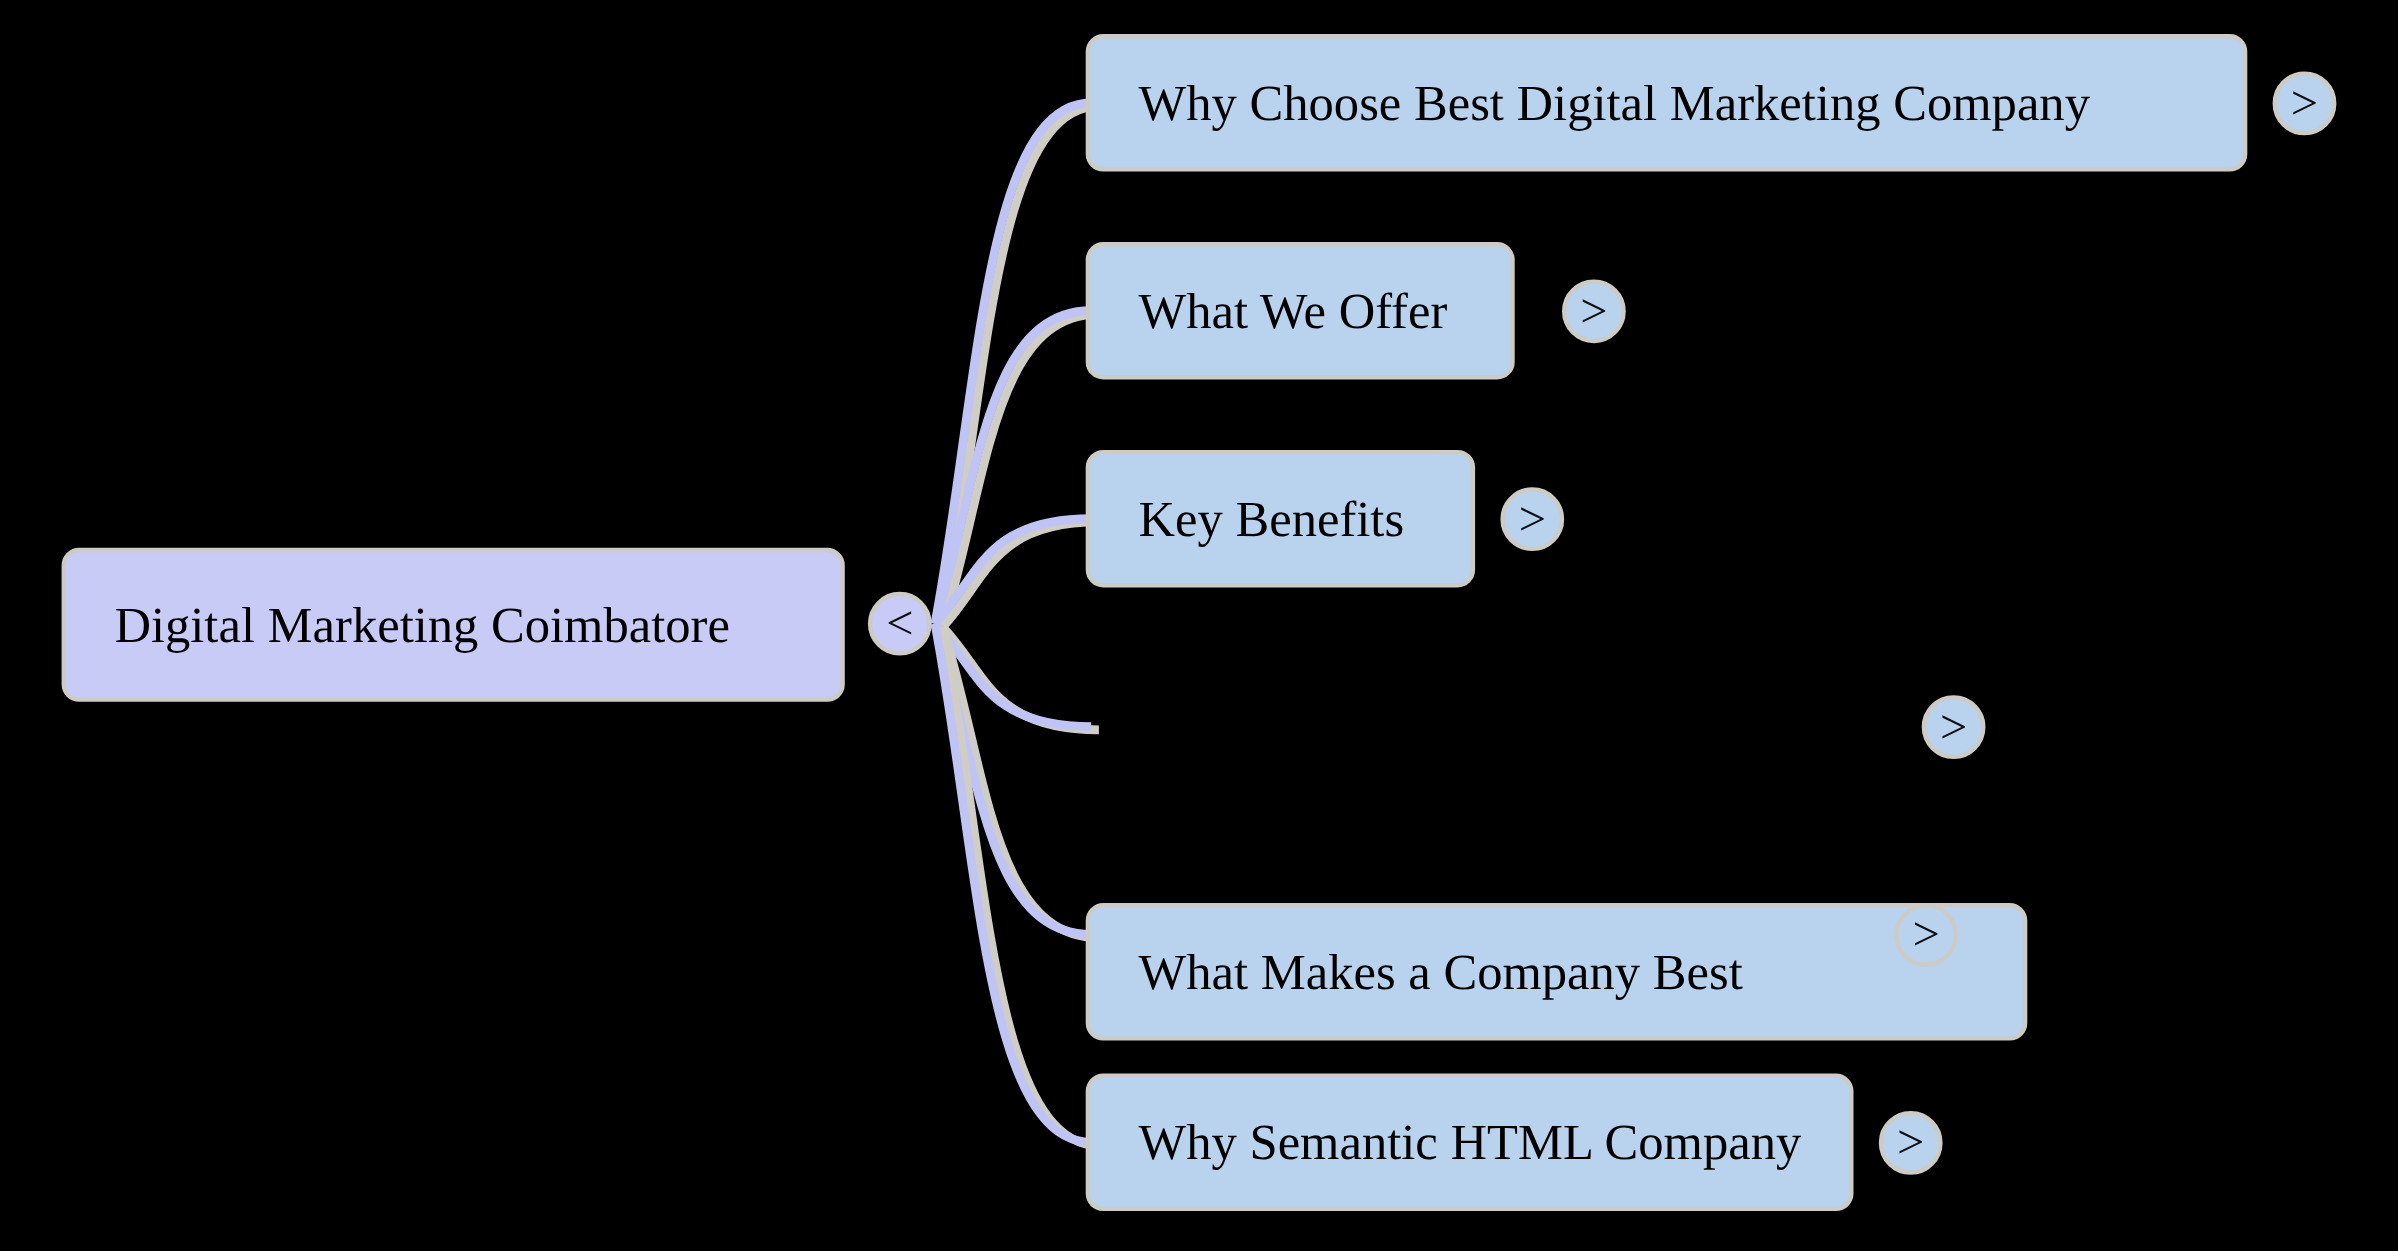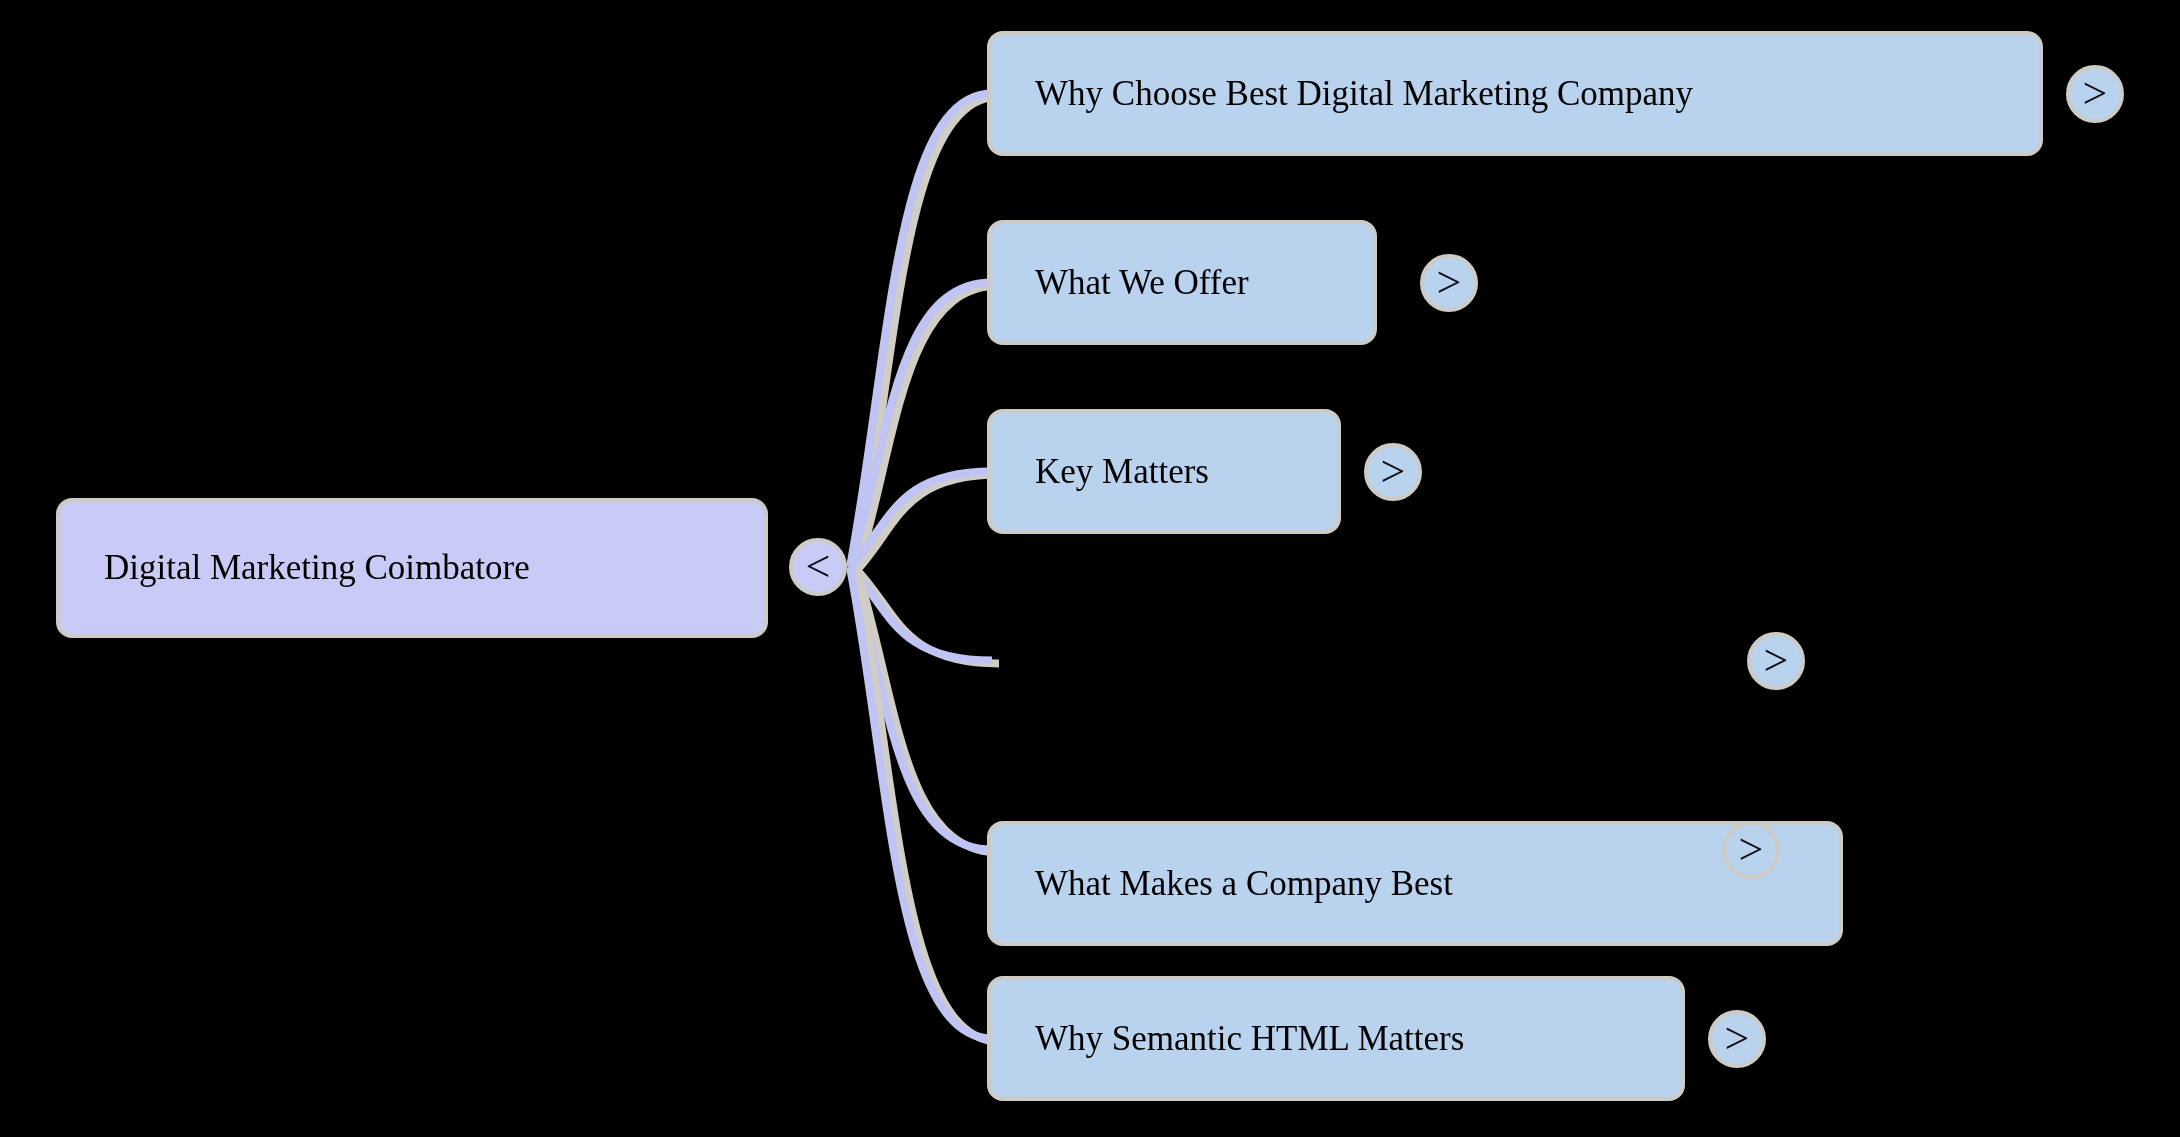--- a/index.html
+++ b/index.html
@@ -24,21 +24,21 @@
     z-index: 1;
   }
   .node {
     position: absolute;
     box-sizing: border-box;
     display: flex;
     align-items: center;
     border: 4px solid #cdcbc5;
     border-radius: 16px;
     color: #000000;
-    font-size: 35px;
+    font-size: 46px;
     z-index: 2;
     cursor: pointer;
     text-align: right;
   }
   .node .node-label {
     padding-left: 44px;
     white-space: nowrap;
     pointer-events: none;
   }
   .root-node {
@@ -108,25 +108,25 @@
 
 <div class="node child-node" style="top: 31px; width: 1056px;">
       <span class="node-label">Why Choose Best Digital Marketing Company</span>
     </div>
     <button class="toggle-btn expand-btn" style="left: 2066px; top: 64.5px;">&gt;</button>
     <div class="node child-node" style="top: 220px; width: 390px;">
       <span class="node-label">What We Offer</span>
     </div>
     <button class="toggle-btn expand-btn" style="left: 1420px; top: 253.5px;">&gt;</button>
     <div class="node child-node" style="top: 409px; width: 354px;">
-      <span class="node-label">Key Matters</span>
+      <span class="node-label">Key Benefits</span>
     </div>
     <button class="toggle-btn expand-btn" style="left: 1364px; top: 442.5px;">&gt;</button>
     <button class="toggle-btn expand-btn" style="left: 1747px; top: 631.5px;">&gt;</button>
     <div class="node child-node" style="top: 821px; width: 856px;">
       <span class="node-label">What Makes a Company Best</span>
     </div>
     <button class="toggle-btn expand-btn" style="left: 1722px; top: 820.5px;">&gt;</button>
     <div class="node child-node" style="top: 976px; width: 698px;">
-      <span class="node-label">Why Semantic HTML Matters</span>
+      <span class="node-label">Why Semantic HTML Company</span>
     </div>
     <button class="toggle-btn expand-btn" style="left: 1708px; top: 1009.5px;">&gt;</button>
   </div>
 
 </body></html>

